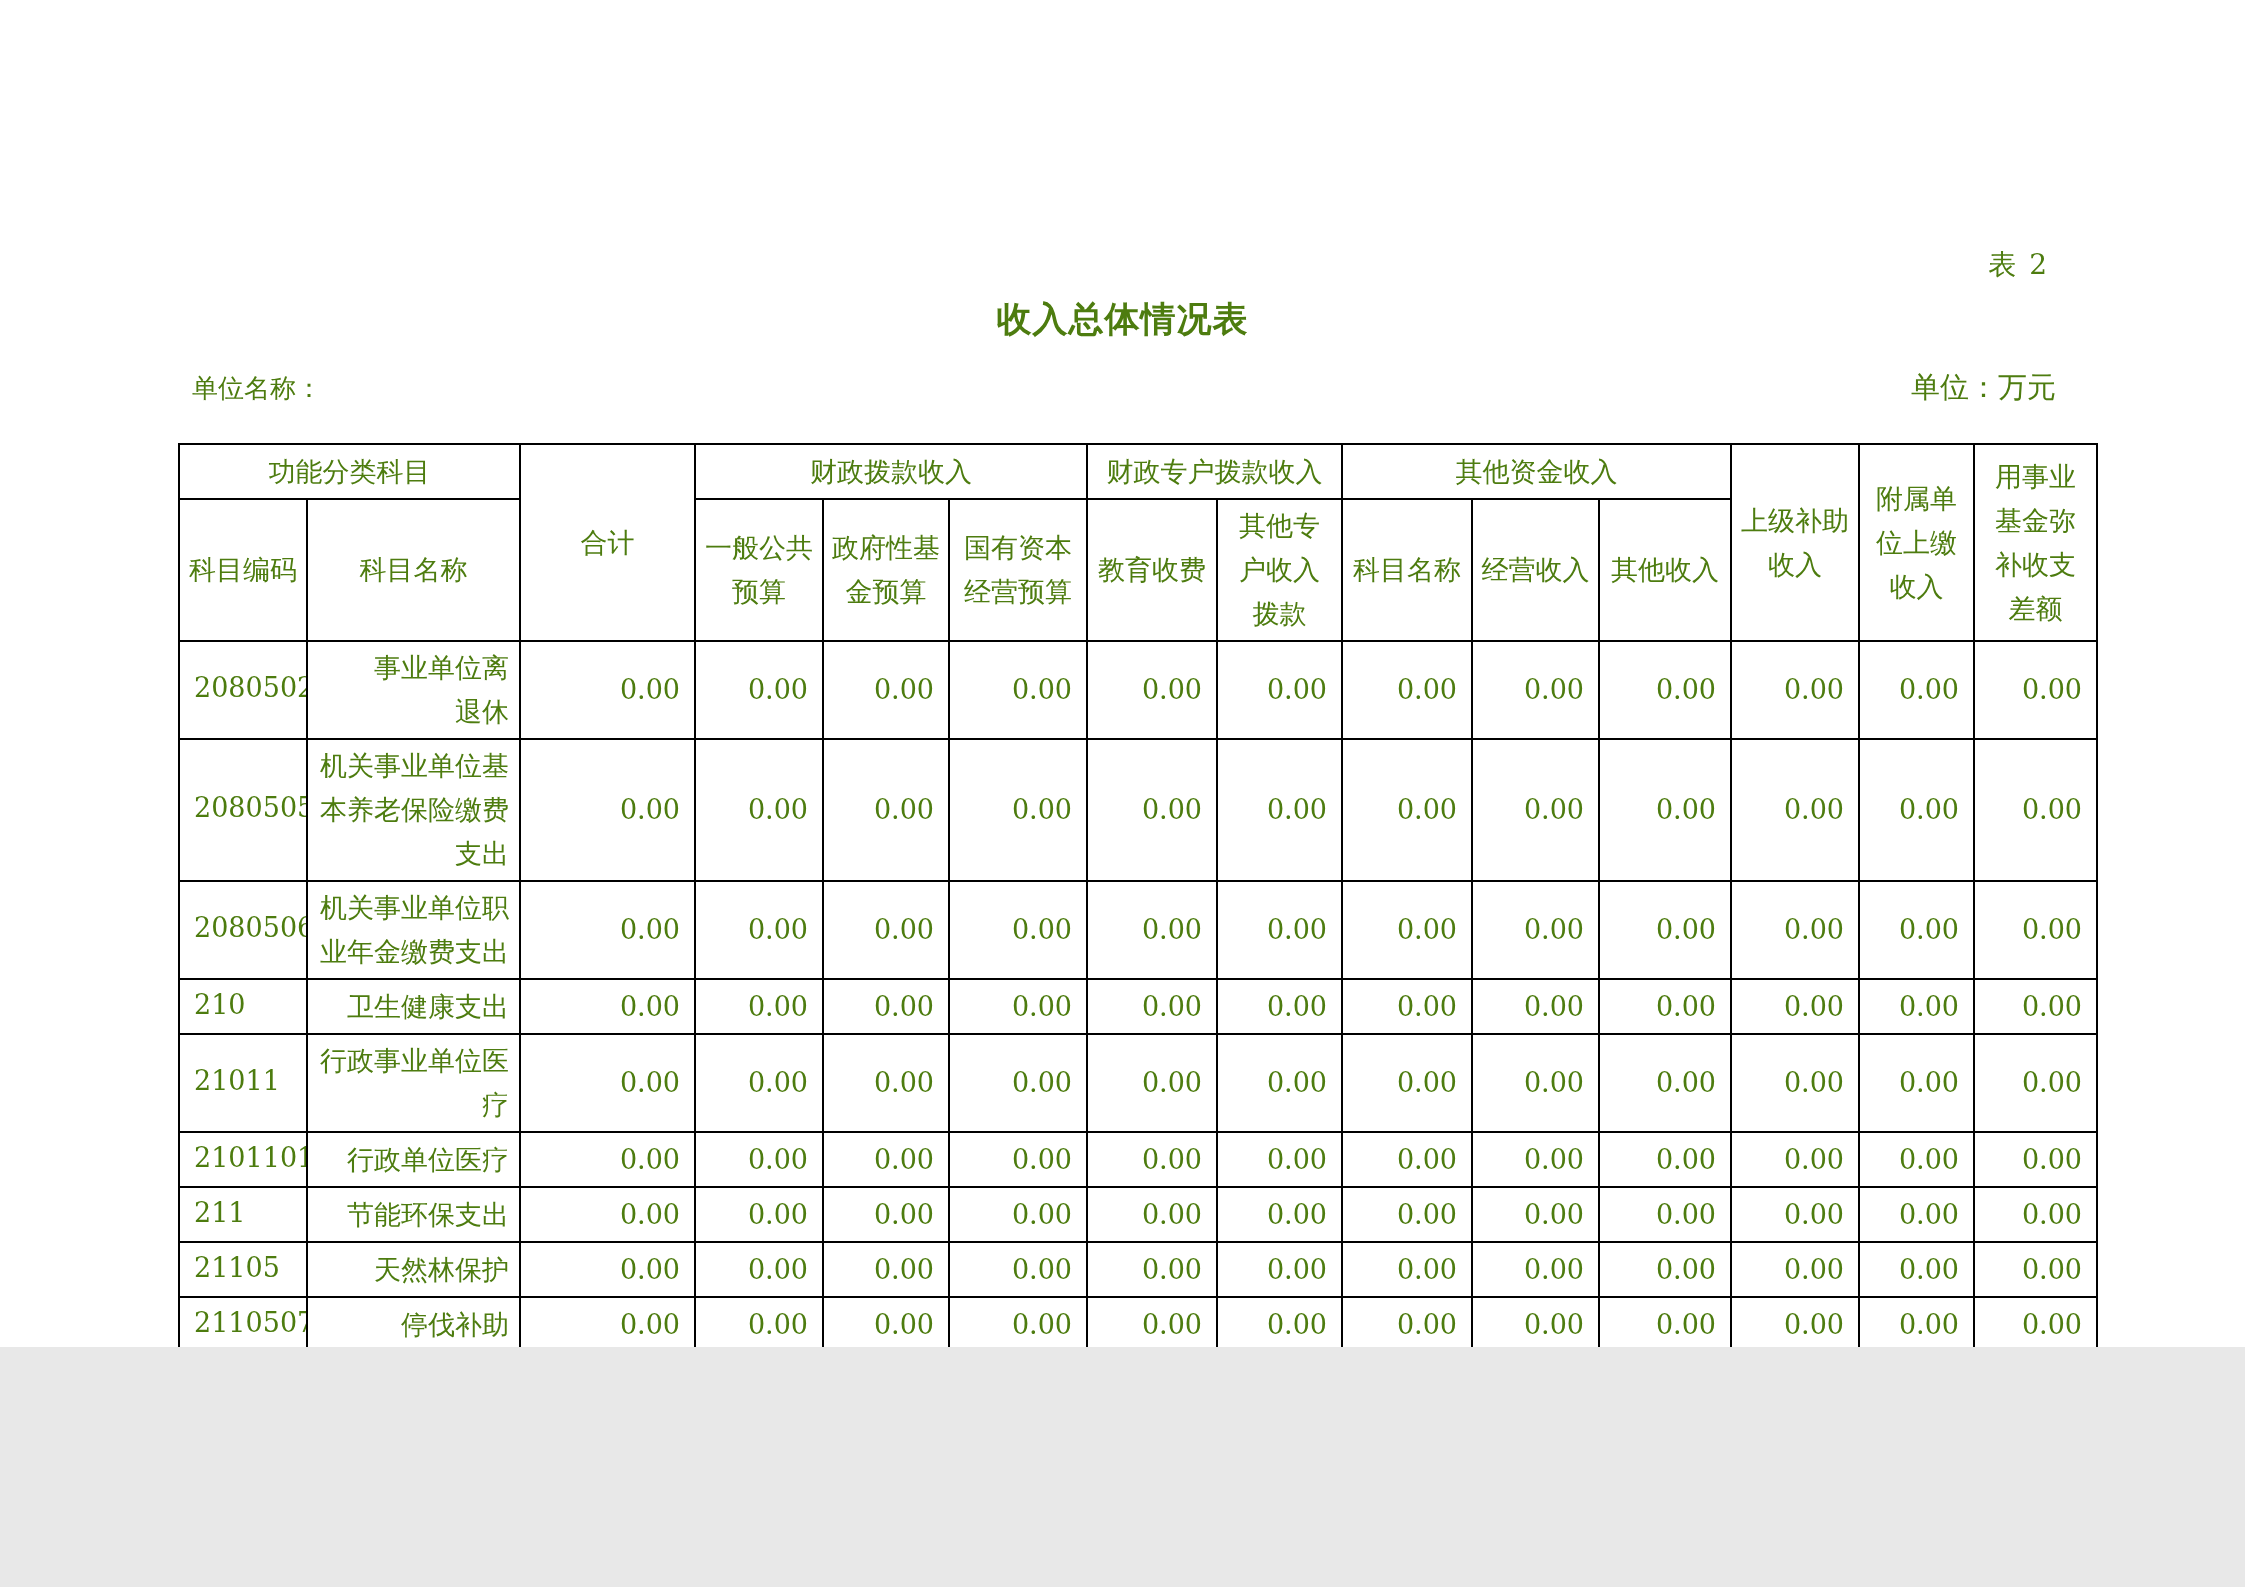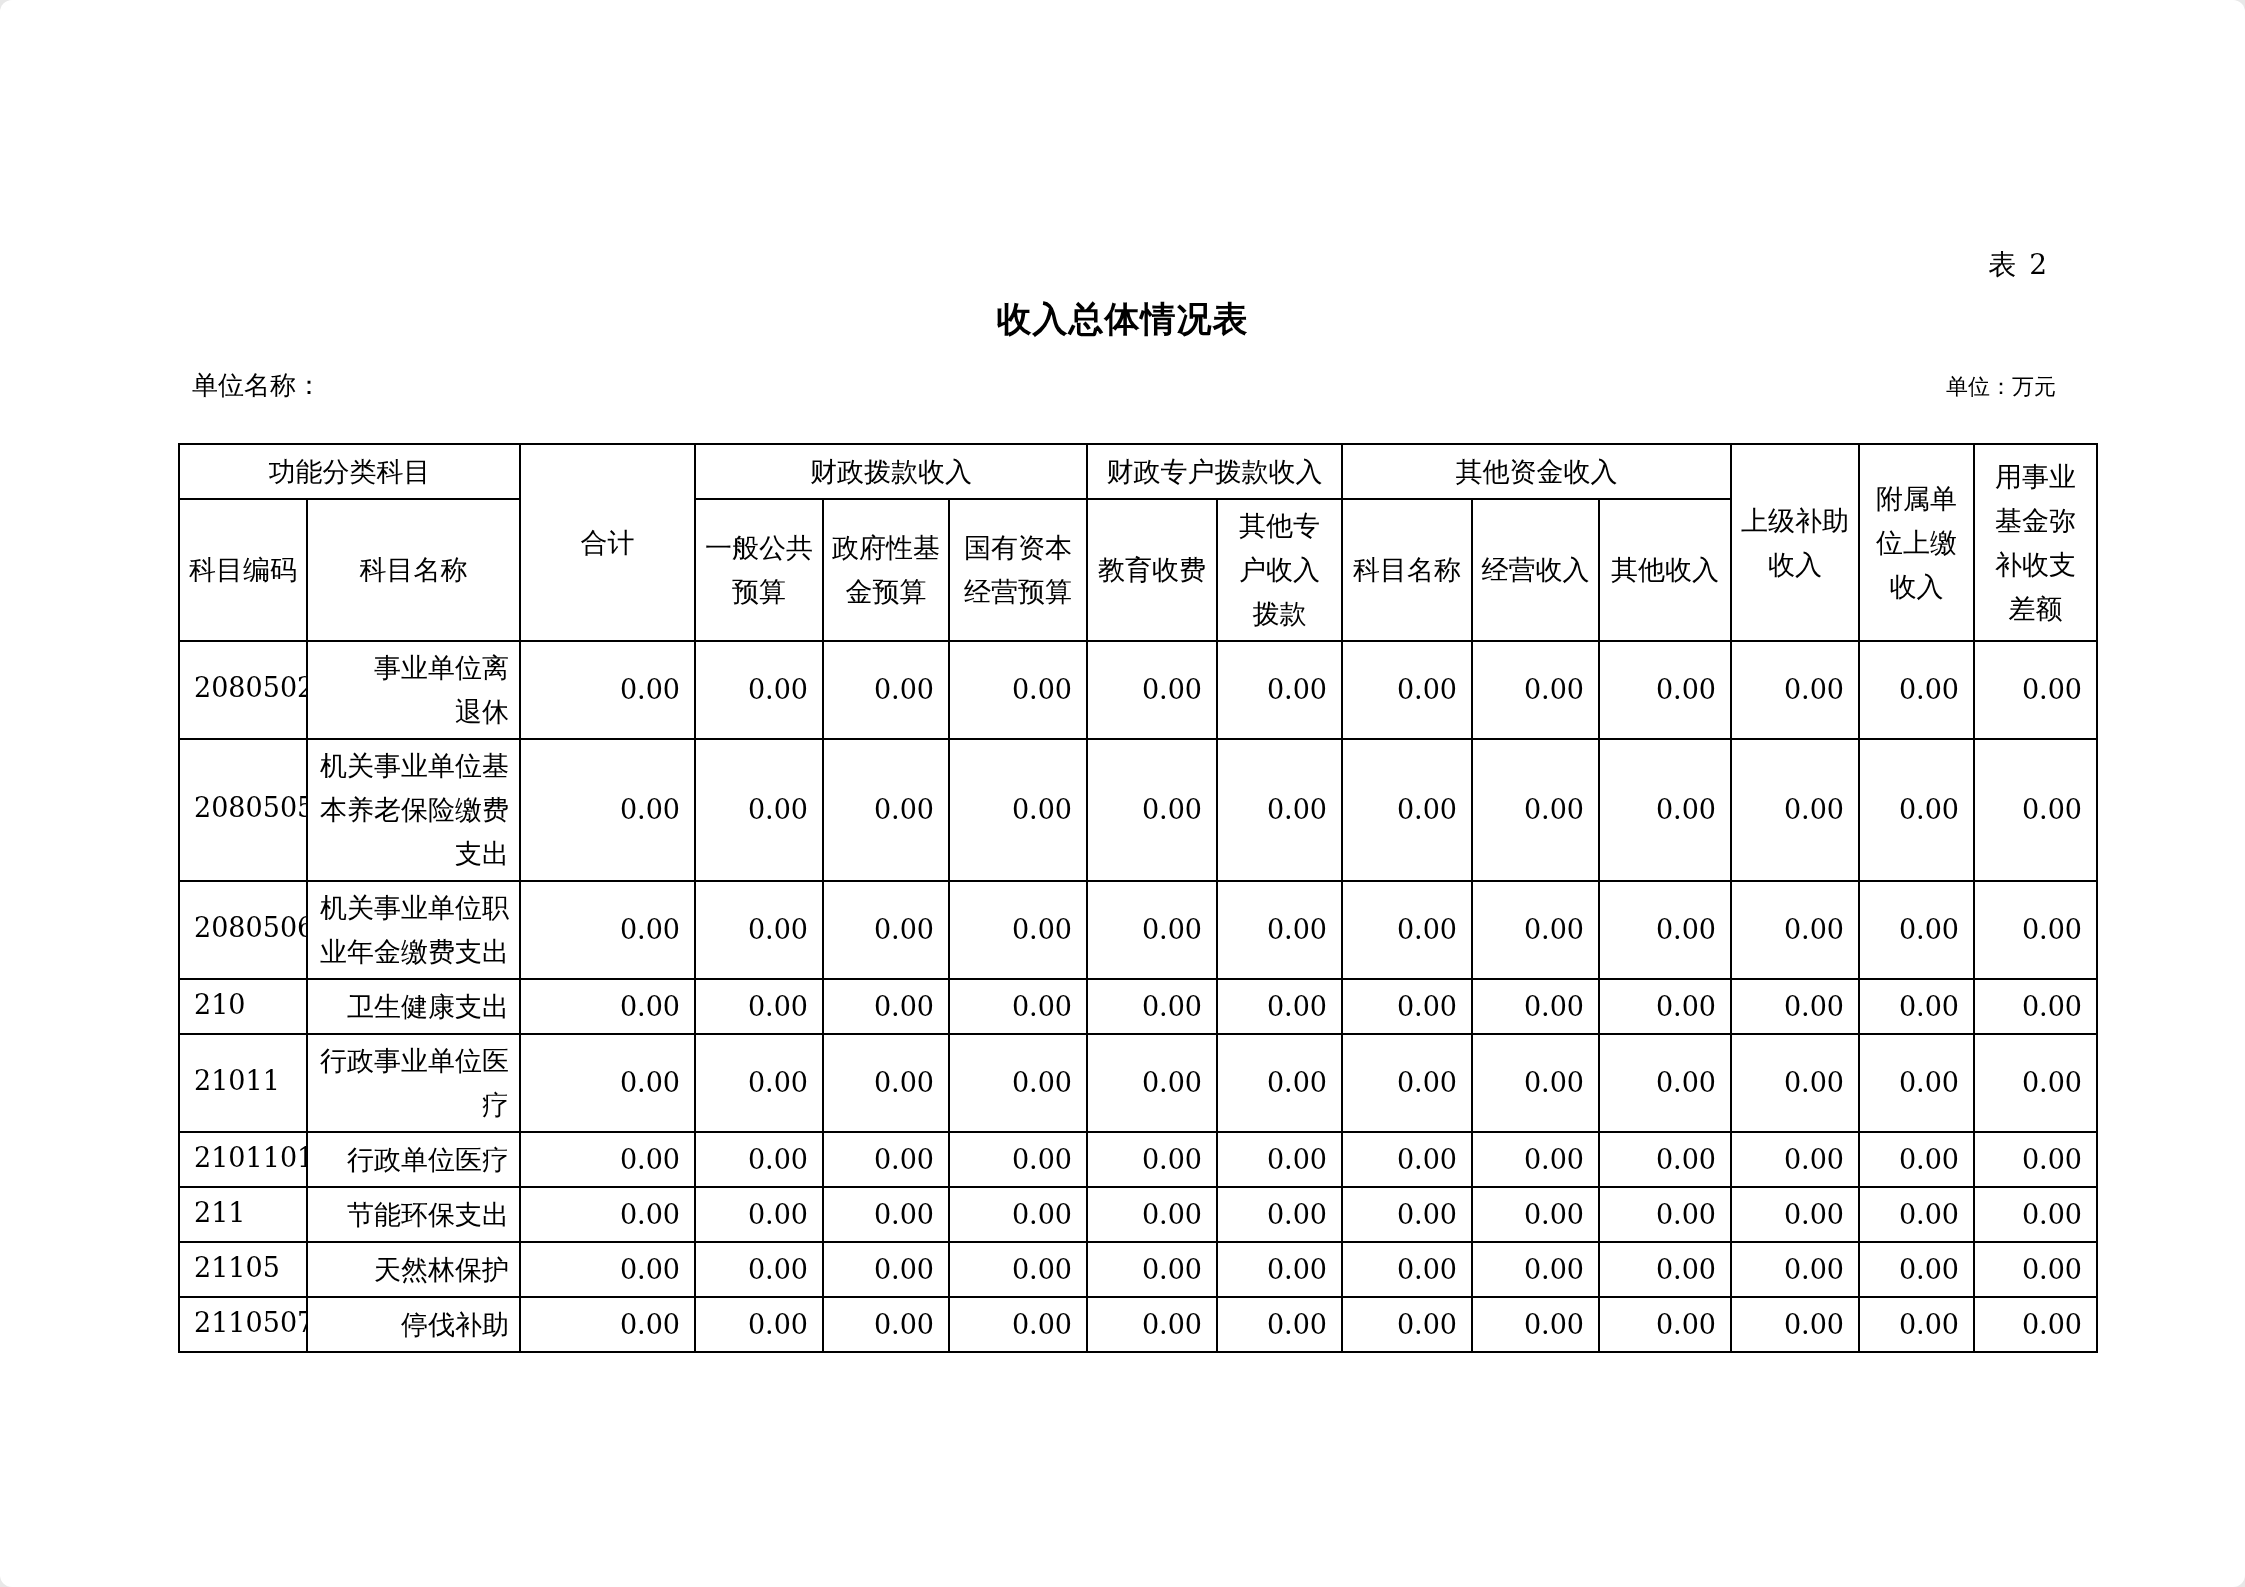--- a/index.html
+++ b/index.html
@@ -3,26 +3,25 @@
 <meta charset="utf-8">
 <style>
   html, body {
     margin: 0;
     padding: 0;
     background: #e8e8e8;
   }
   .page {
     position: relative;
     width: 2245px;
-    height: 1587px;
+    height: 1347px;
     background: #ffffff;
     font-family: "DejaVu Serif", "Liberation Serif", serif;
-    color: #000000;
+    color: #4d7c0f;
     overflow: hidden;
-    border-radius: 12px;
   }
   .corner-label {
     position: absolute;
     top: 246px;
     right: 196px;
     font-size: 28px;
     letter-spacing: 2px;
   }
   .doc-title {
     position: absolute;
@@ -42,21 +41,21 @@
     left: 192px;
     right: 189px;
     display: flex;
     justify-content: space-between;
     align-items: baseline;
     gap: 12px;
   }
   .info-left { display: flex; align-items: baseline; }
   .unit-name-label { font-size: 26px; }
   .unit-name-value { font-size: 38px; margin-left: 20px; letter-spacing: 6px; }
-  .currency-unit-label { font-size: 22px; }
+  .currency-unit-label { font-size: 29px; }
 
   table.report-table {
     position: absolute;
     top: 443px;
     left: 178px;
     width: 1918px;
     border-collapse: collapse;
     table-layout: fixed;
     font-size: 27px;
     line-height: 44px;

